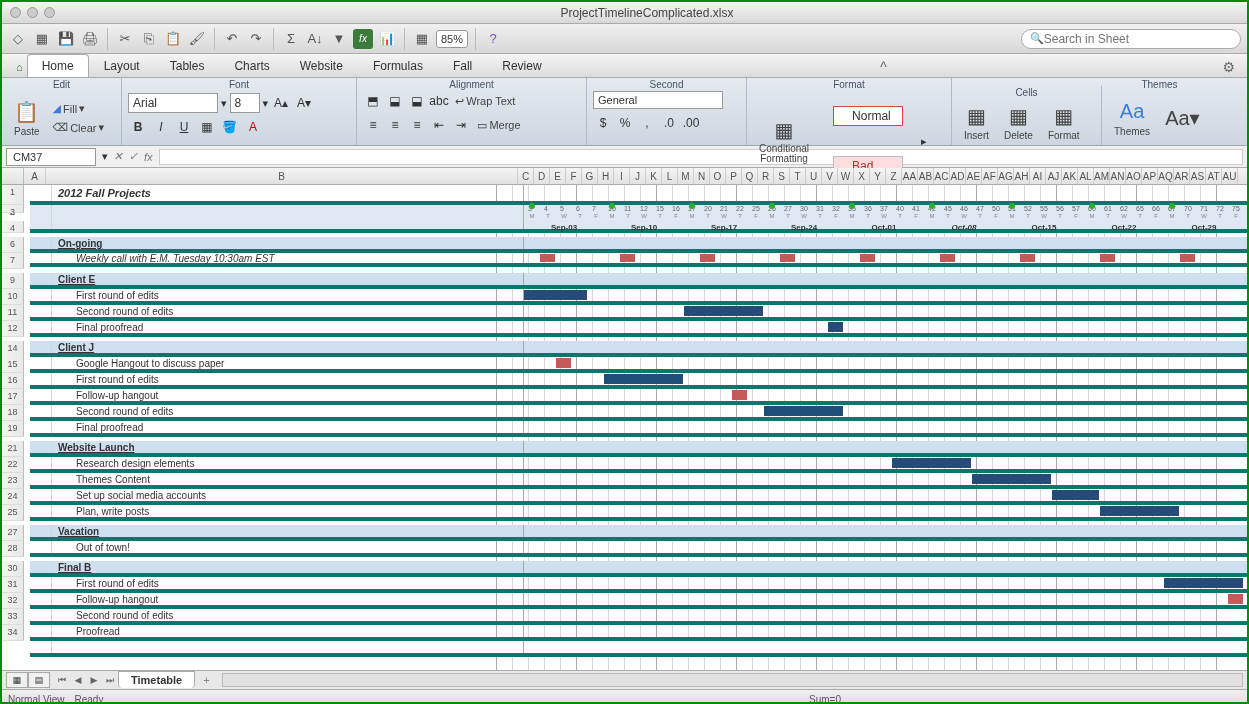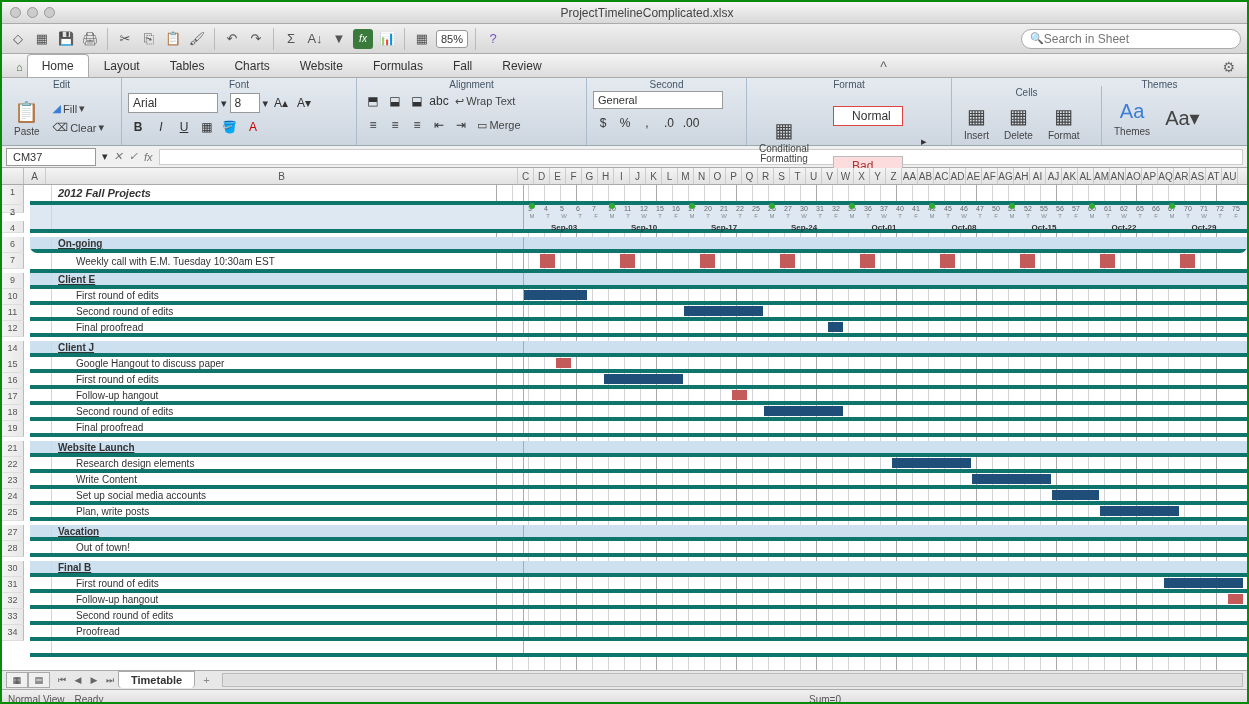--- a/index.html
+++ b/index.html
@@ -479,37 +479,37 @@
           <div class="dayltr" style="left: 672px;">W</div>
           <div class="weeknum" style="left: 692px;">72</div>
           <div class="dayltr" style="left: 688px;">T</div>
           <div class="weeknum" style="left: 708px;">75</div>
           <div class="dayltr" style="left: 704px;">F</div>
           <div class="weeklbl" style="left: 0px; width: 80px;">Sep-03</div>
           <div class="weeklbl" style="left: 80px; width: 80px;">Sep-10</div>
           <div class="weeklbl" style="left: 160px; width: 80px;">Sep-17</div>
           <div class="weeklbl" style="left: 240px; width: 80px;">Sep-24</div>
           <div class="weeklbl" style="left: 320px; width: 80px;">Oct-01</div>
-          <div class="weeklbl" style="left: 400px; width: 80px;">Oct-08</div>
+          <div class="weeklbl" style="left: 400px; width: 80px; font-style: italic;">Oct-08</div>
           <div class="weeklbl" style="left: 480px; width: 80px;">Oct-15</div>
           <div class="weeklbl" style="left: 560px; width: 80px;">Oct-22</div>
           <div class="weeklbl" style="left: 640px; width: 80px;">Oct-29</div>
         </div>
       </div>
       <div class="rowhdr" style="top: 36px; height: 12px;">4</div>
       <div class="rowhdr" style="top: 52px; height: 16px;">6</div>
-      <div class="row section" style="top: 52px; height: 16px; border-radius: 7px;">
+      <div class="row section" style="top: 52px; height: 16px;">
         <div class="colA"></div>
         <div class="colB">
           <span>On-going</span>
         </div>
         <div class="timeline"></div>
       </div>
       <div class="rowhdr" style="top: 68px; height: 16px;">7</div>
-      <div class="row task" style="top: 68px; height: 20px;">
+      <div class="row task" style="top: 68px; height: 14px; font-style: italic;">
         <div class="colA"></div>
         <div class="colB">
           <span>Weekly call with E.M. Tuesday 10:30am EST</span>
         </div>
         <div class="timeline">
           <div class="bar red" style="left: 16px; width: 15px;"></div>
           <div class="bar red" style="left: 96px; width: 15px;"></div>
           <div class="bar red" style="left: 176px; width: 15px;"></div>
           <div class="bar red" style="left: 256px; width: 15px;"></div>
           <div class="bar red" style="left: 336px; width: 15px;"></div>
@@ -628,21 +628,21 @@
           <span>Research design elements</span>
         </div>
         <div class="timeline">
           <div class="bar blue" style="left: 368px; width: 79px;"></div>
         </div>
       </div>
       <div class="rowhdr" style="top: 288px; height: 16px;">23</div>
       <div class="row task" style="top: 288px; height: 16px;">
         <div class="colA"></div>
         <div class="colB">
-          <span>Write Content</span>
+          <span>Themes Content</span>
         </div>
         <div class="timeline">
           <div class="bar blue" style="left: 448px; width: 79px;"></div>
         </div>
       </div>
       <div class="rowhdr" style="top: 304px; height: 16px;">24</div>
       <div class="row task" style="top: 304px; height: 16px;">
         <div class="colA"></div>
         <div class="colB">
           <span>Set up social media accounts</span>

